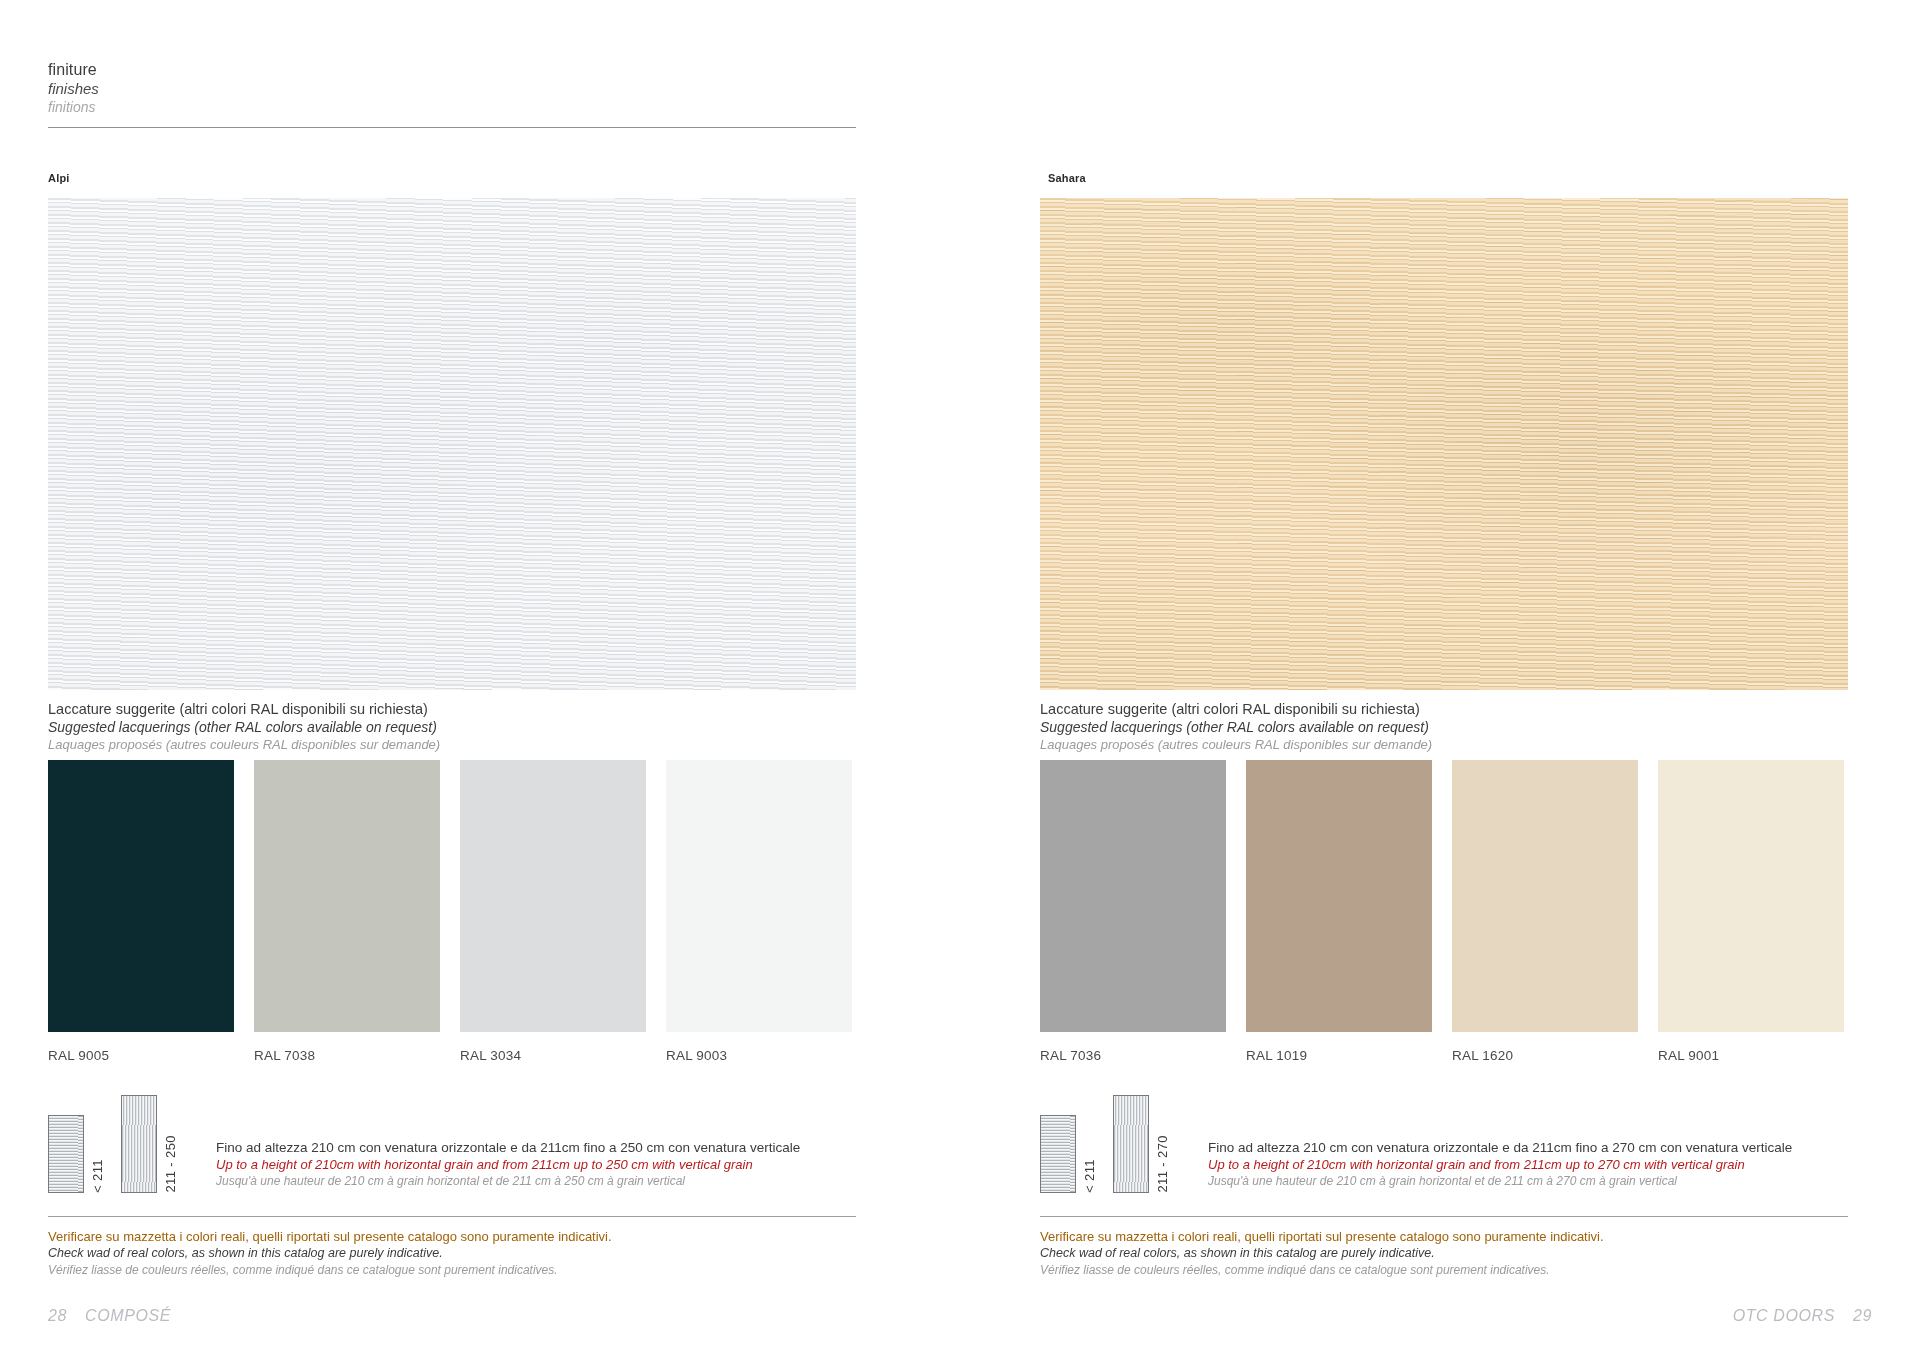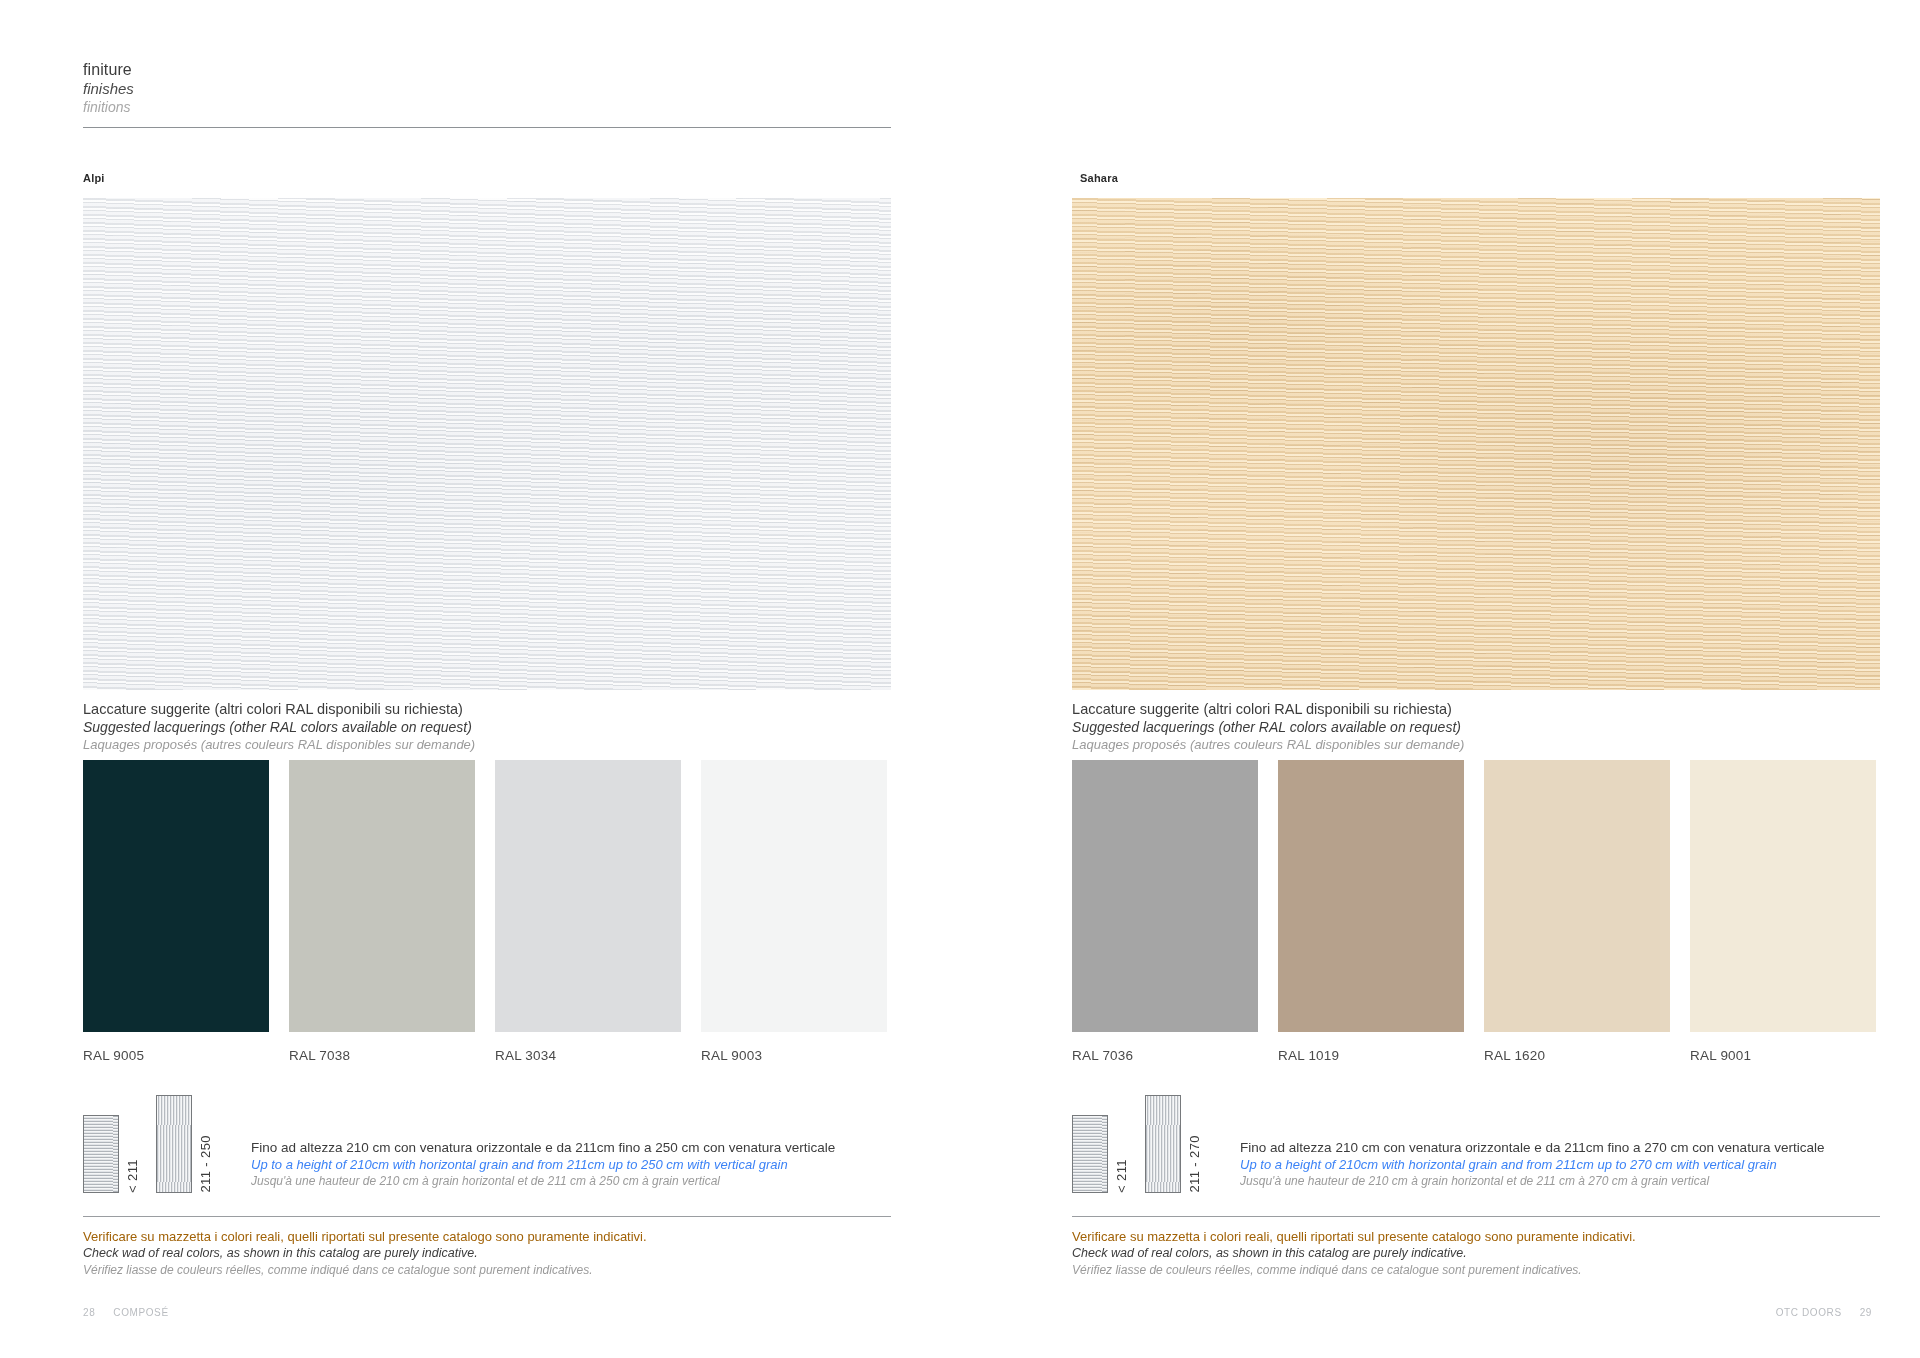--- a/index.html
+++ b/index.html
@@ -18,21 +18,20 @@
 
   .page {
     position: absolute;
     inset: 0;
     display: flex;
   }
 
   .spread-half {
     position: relative;
     height: 1358px;
-    margin-left: 35px;
   }
   .left-half  { width: 1040px; }
   .right-half { width: 880px; }
 
   
   .header-block {
     position: absolute;
     left: 48px;
     top: 60px;
     width: 808px;
@@ -237,21 +236,21 @@
     padding-bottom: 4px;
   }
   .gt-it {
     font-size: 13.5px;
     color: #3c3c3c;
     line-height: 17px;
   }
   .gt-en {
     font-size: 13px;
     font-style: italic;
-    color: #3b82f6;
+    color: #b91c1c;
     line-height: 17px;
   }
   .gt-fr {
     font-size: 12px;
     font-style: italic;
     color: #9b9b9b;
     line-height: 16px;
   }
 
   
@@ -280,25 +279,26 @@
     font-size: 12px;
     font-style: italic;
     color: #9b9b9b;
     line-height: 16px;
   }
 
   
   .footer {
     position: absolute;
     top: 1307px;
-    font-size: 10px;
+    font-size: 16px;
     color: #b9bcc0;
     letter-spacing: .6px;
     display: flex;
     gap: 18px;
+    font-style: italic;
   }
   .footer-left { left: 48px; }
   .footer-right { right: 48px; }
 </style>
 </head>
 <body>
 
 <div class="page">
 
   <div class="spread-half left-half">

